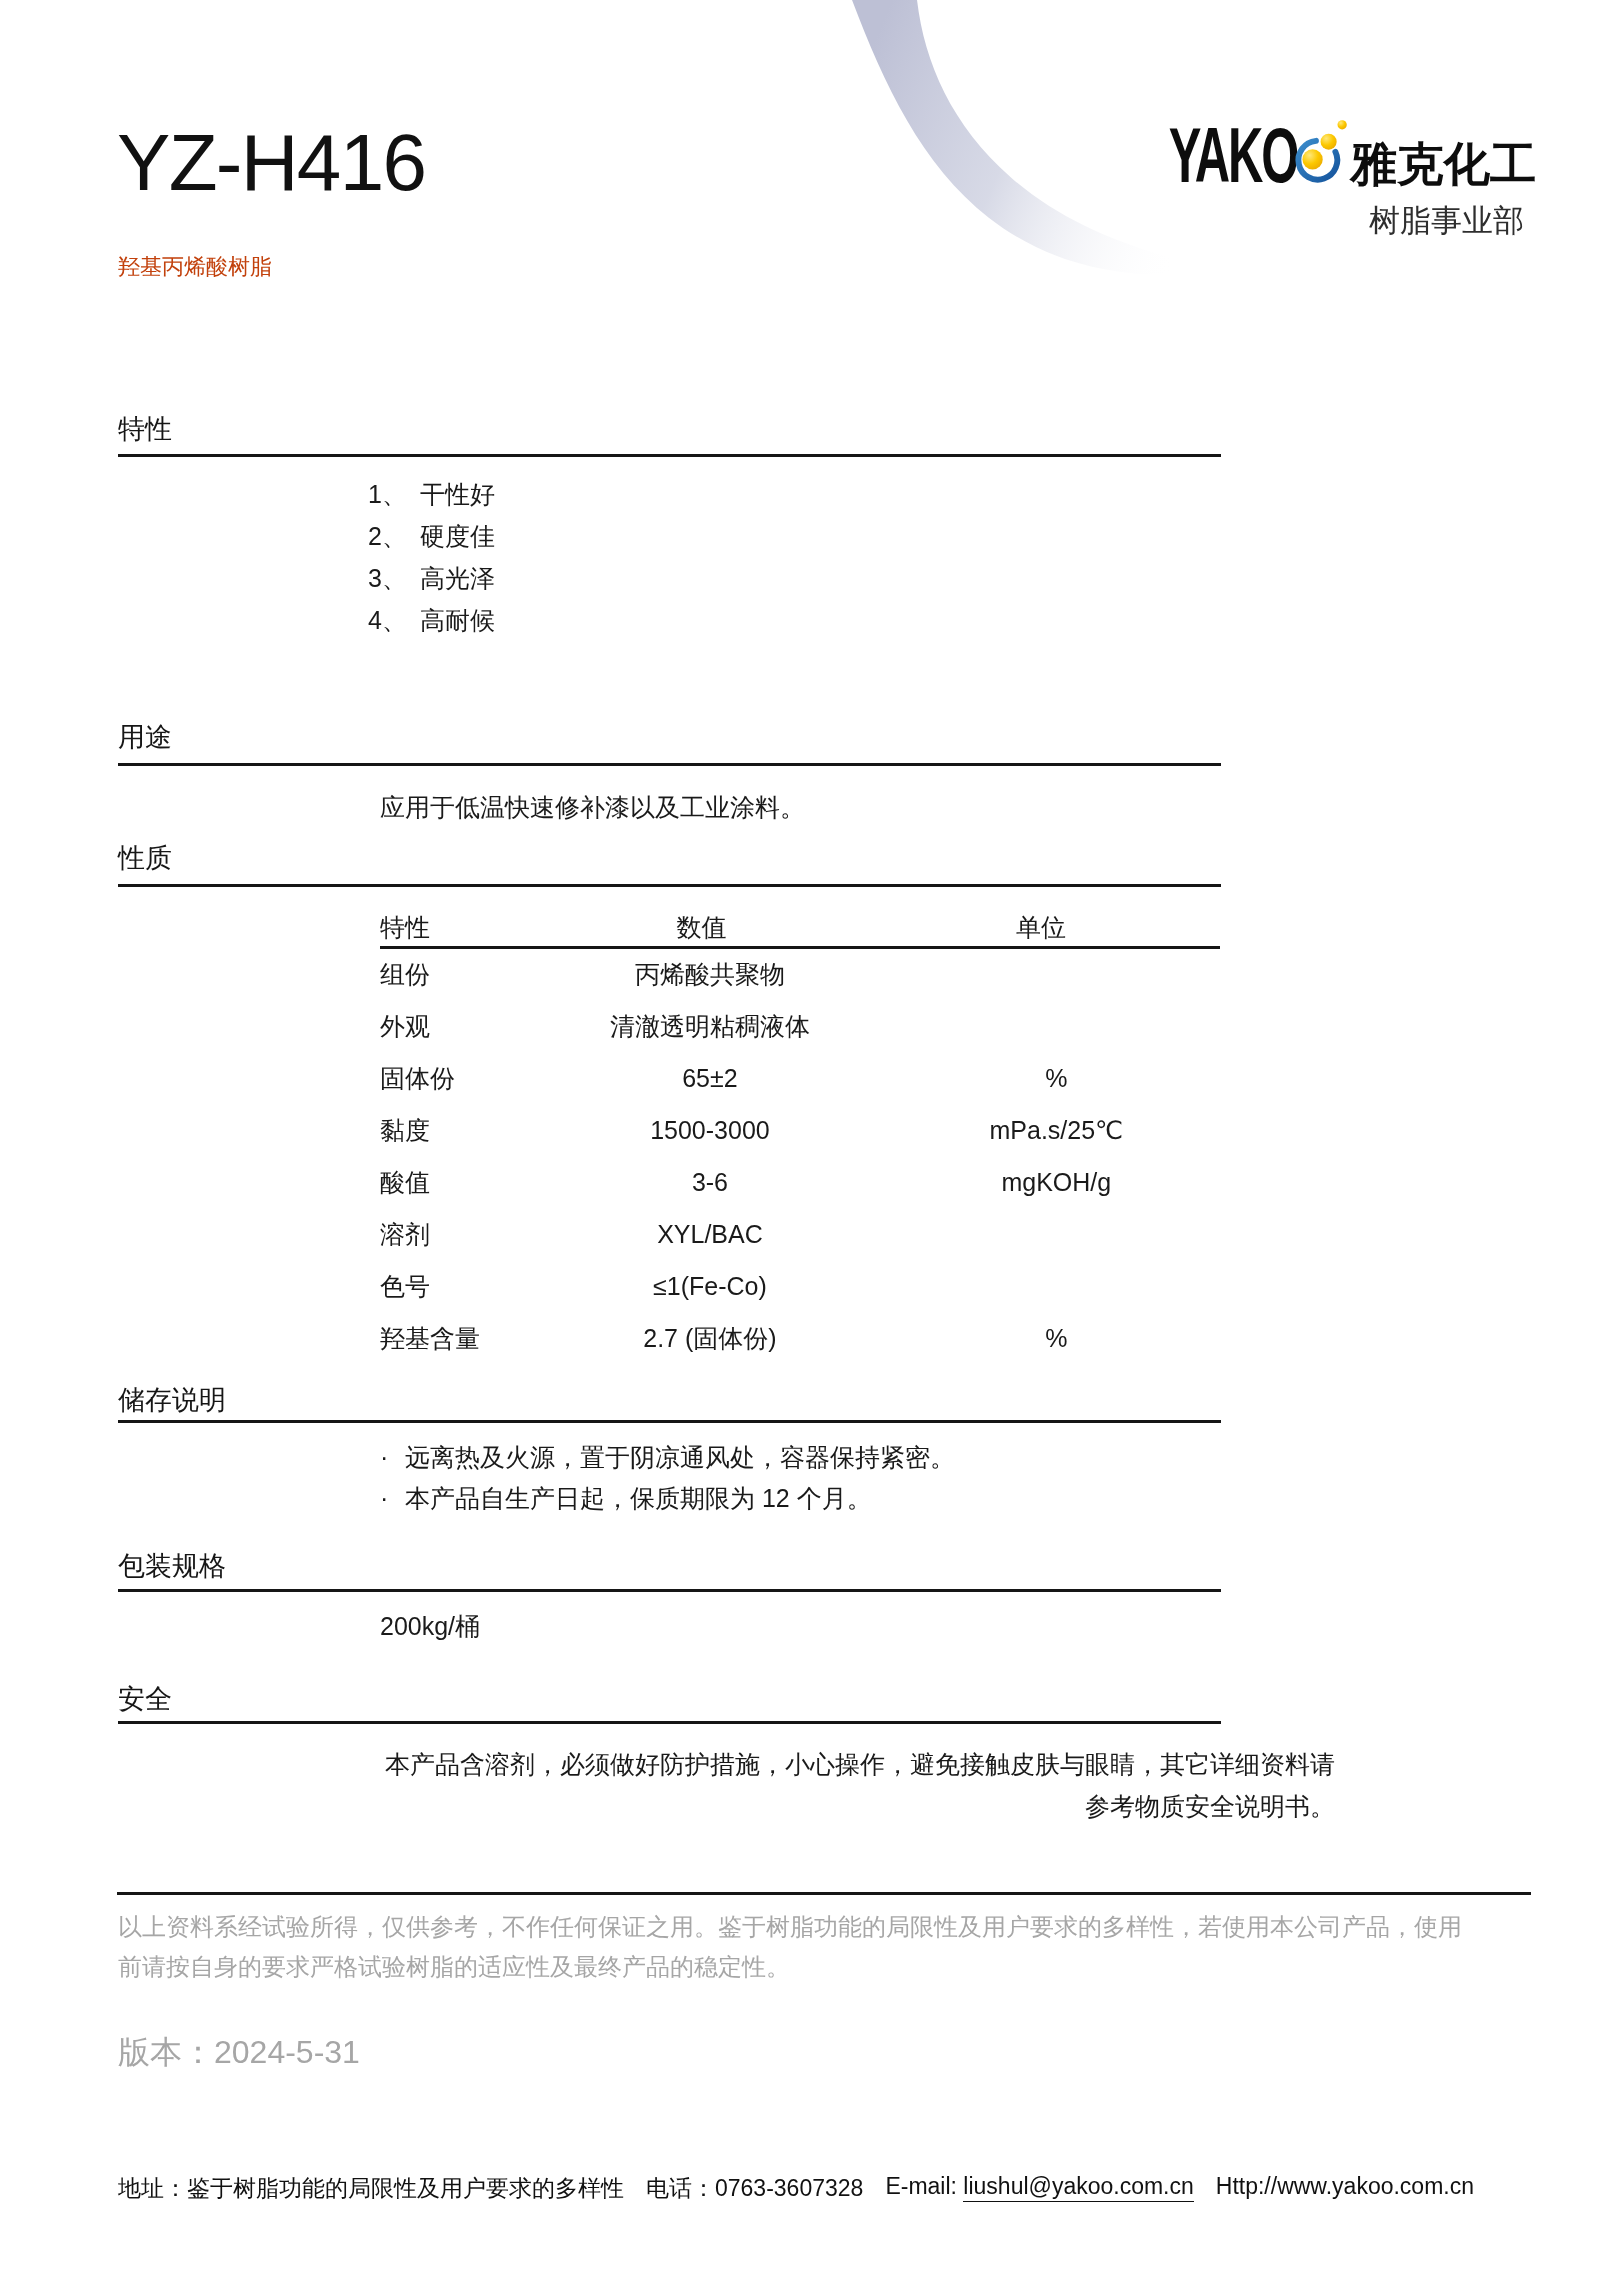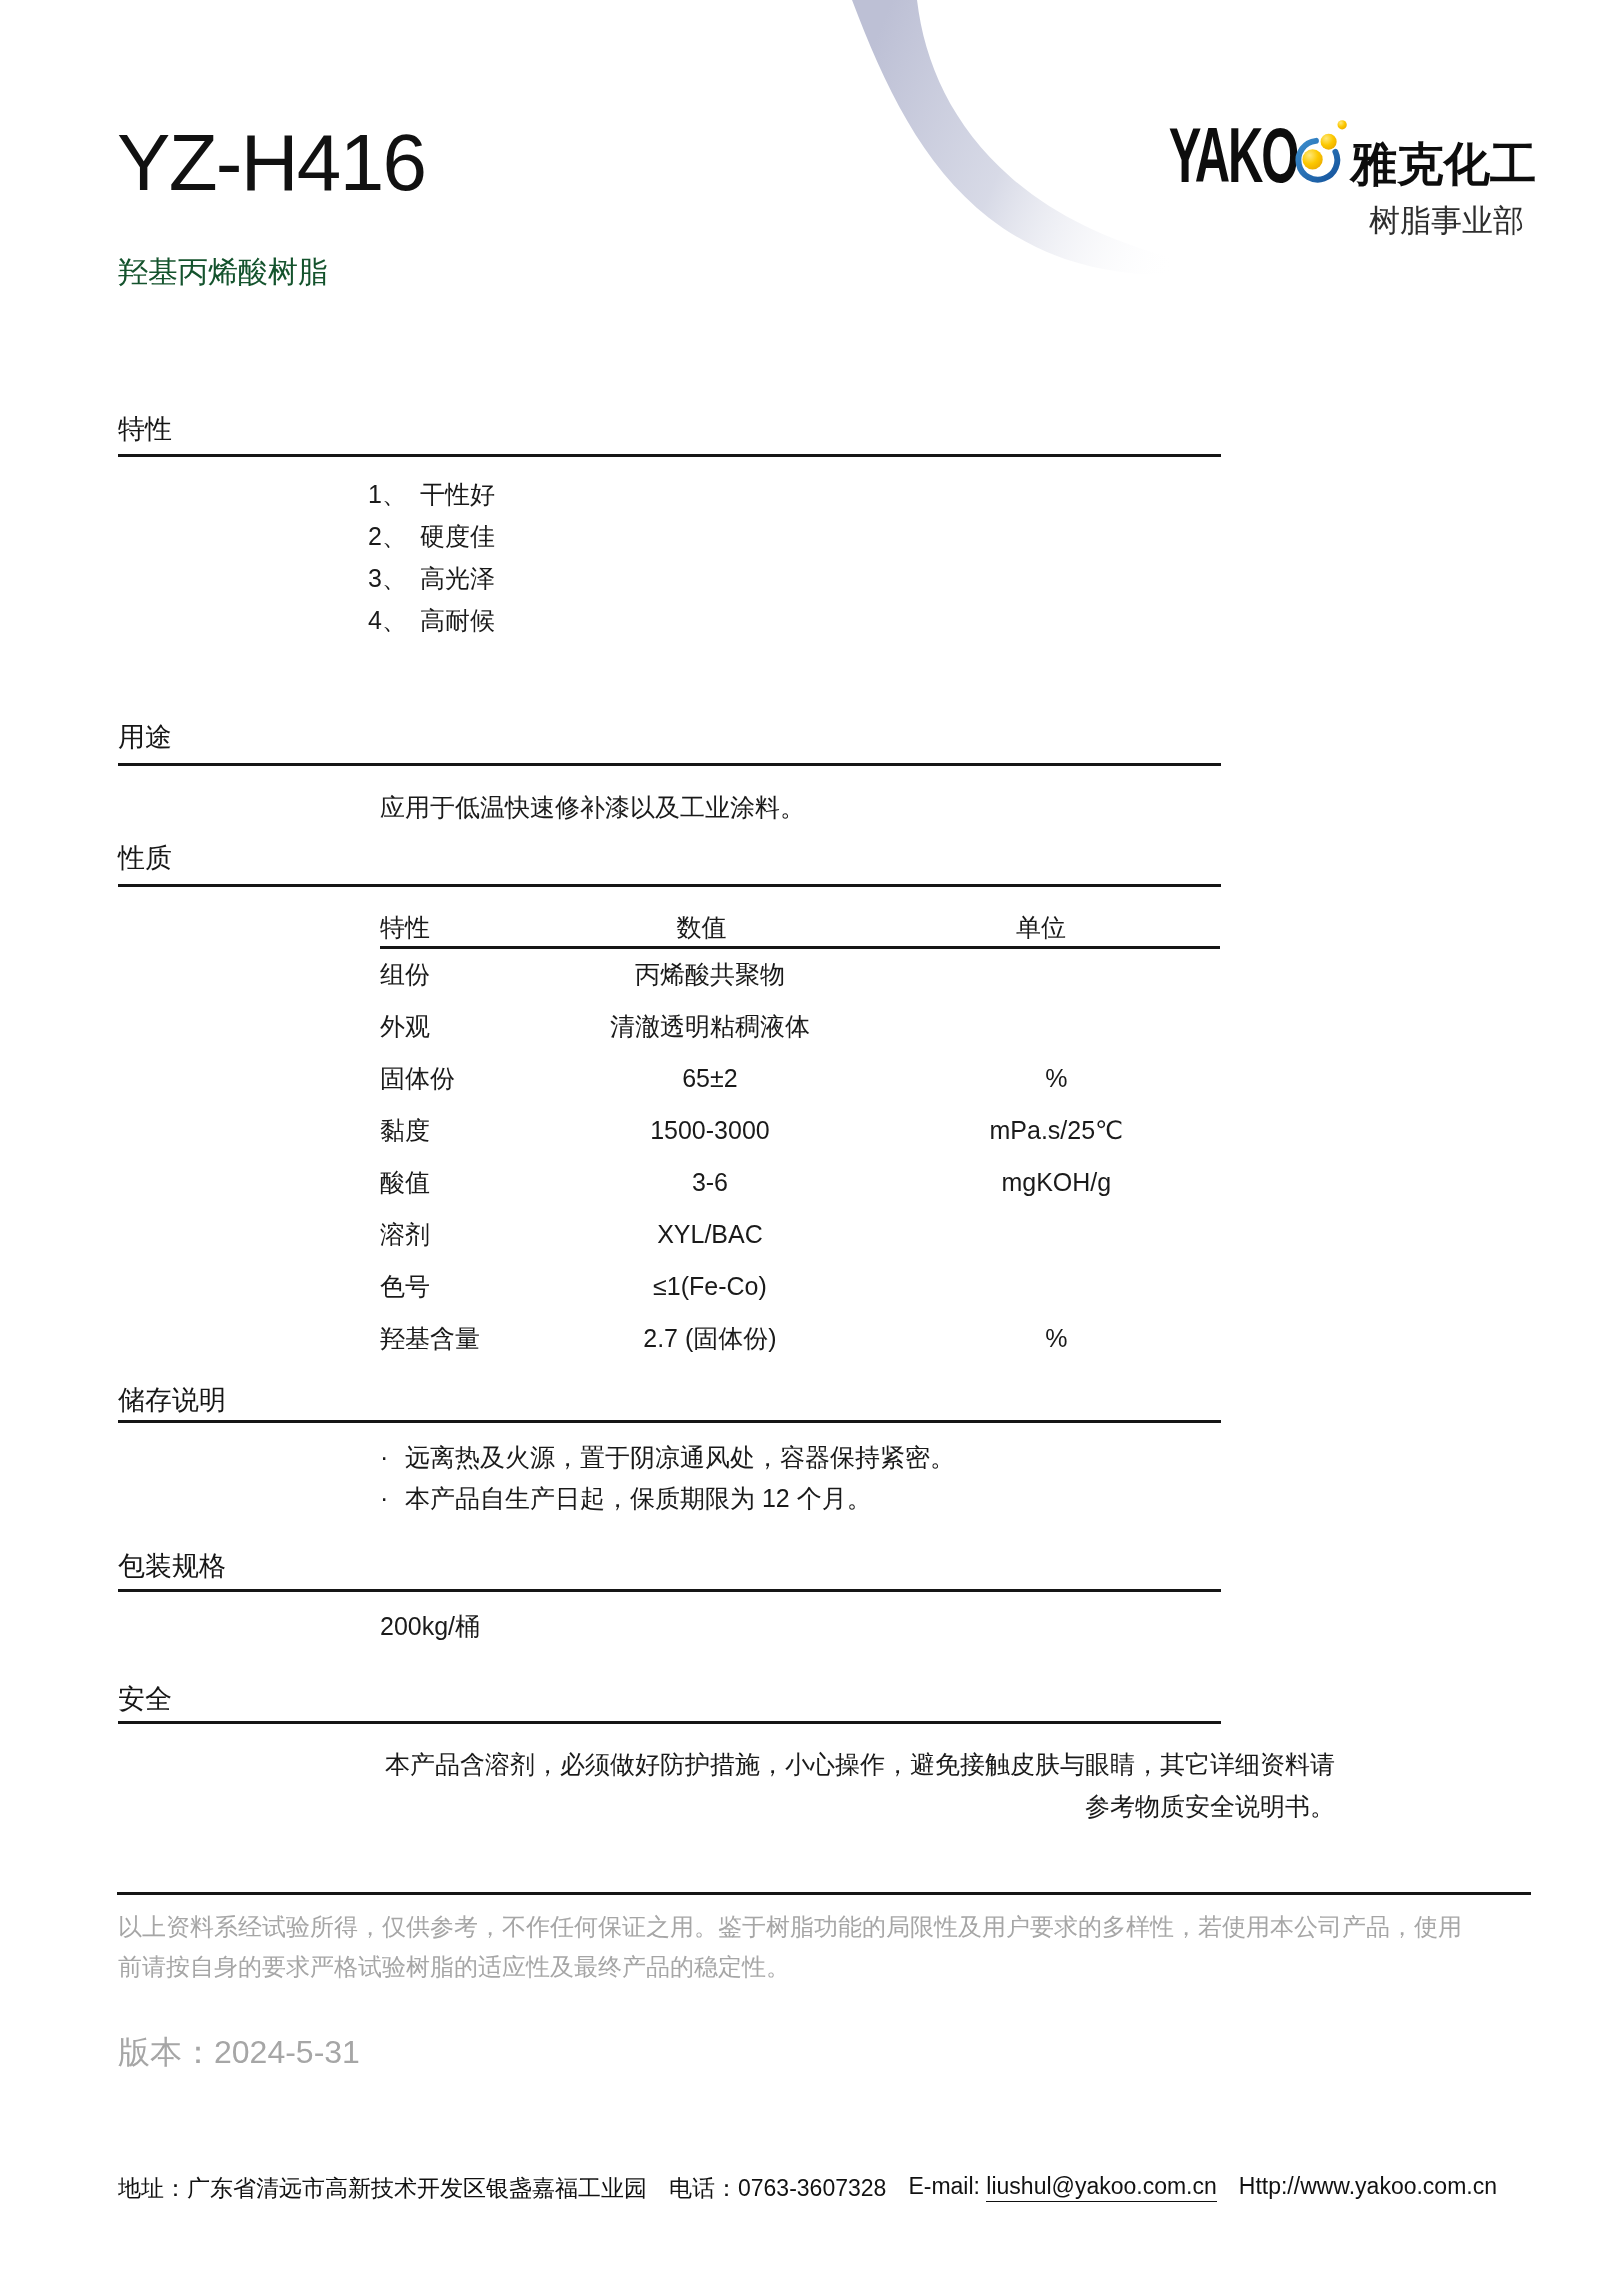--- a/index.html
+++ b/index.html
@@ -4,21 +4,21 @@
 <style>
   * { margin:0; padding:0; box-sizing:border-box; }
   html,body { background:#ffffff; }
   body { font-family:"Liberation Sans","DejaVu Sans",sans-serif; color:#1a1a1a; }
   .page { position:relative; width:1623px; height:2295px; background:#ffffff; overflow:hidden; }
 
   .swoosh { position:absolute; left:0; top:0; width:1623px; height:287px; }
 
   .title { position:absolute; left:117px; top:123px; font-size:80px; font-weight:normal;
            letter-spacing:-1.7px; line-height:1; color:#111; }
-  .subtitle { position:absolute; left:118px; top:252px; font-size:30px; color:#14532d; }
+  .subtitle { position:absolute; left:118px; top:252px; font-size:22px; color:#c2410c; }
 
   .logo-svg { position:absolute; left:1158px; top:107px; width:397px; height:131px; }
   .division { position:absolute; left:1184px; top:200px; width:340px; text-align:right;
               font-size:31px; color:#2e2e2e; }
 
   .sec-head { position:absolute; left:118px; font-size:27px; color:#161616; }
   .sec-line { position:absolute; left:118px; width:1103px; height:3.4px; background:#161616; }
 
   .content { position:absolute; left:380px; font-size:25px; color:#1a1a1a; }
 
@@ -196,20 +196,20 @@
   <div class="safety-text">本产品含溶剂，必须做好防护措施，小心操作，避免接触皮肤与眼睛，其它详细资料请参考物质安全说明书。</div>
 
   <div class="disc-line"></div>
   <div class="disclaimer">
     <div>以上资料系经试验所得，仅供参考，不作任何保证之用。鉴于树脂功能的局限性及用户要求的多样性，若使用本公司产品，使用</div>
     <div>前请按自身的要求严格试验树脂的适应性及最终产品的稳定性。</div>
   </div>
   <div class="version"><span>版本：</span><span>2024-5-31</span></div>
 
   <div class="footer">
-    <span><span>地址：</span><span>广东省清远市高新技术开发区银盏嘉福工业园</span></span>
+    <span><span>地址：</span><span>鉴于树脂功能的局限性及用户要求的多样性</span></span>
     <span><span>电话：</span><span>0763-3607328</span></span>
     <span><span>E-mail:</span>&nbsp;<span class="email">liushul@yakoo.com.cn</span></span>
     <span>Http://www.yakoo.com.cn</span>
   </div>
 
 </div>
 
 
 </body></html>

